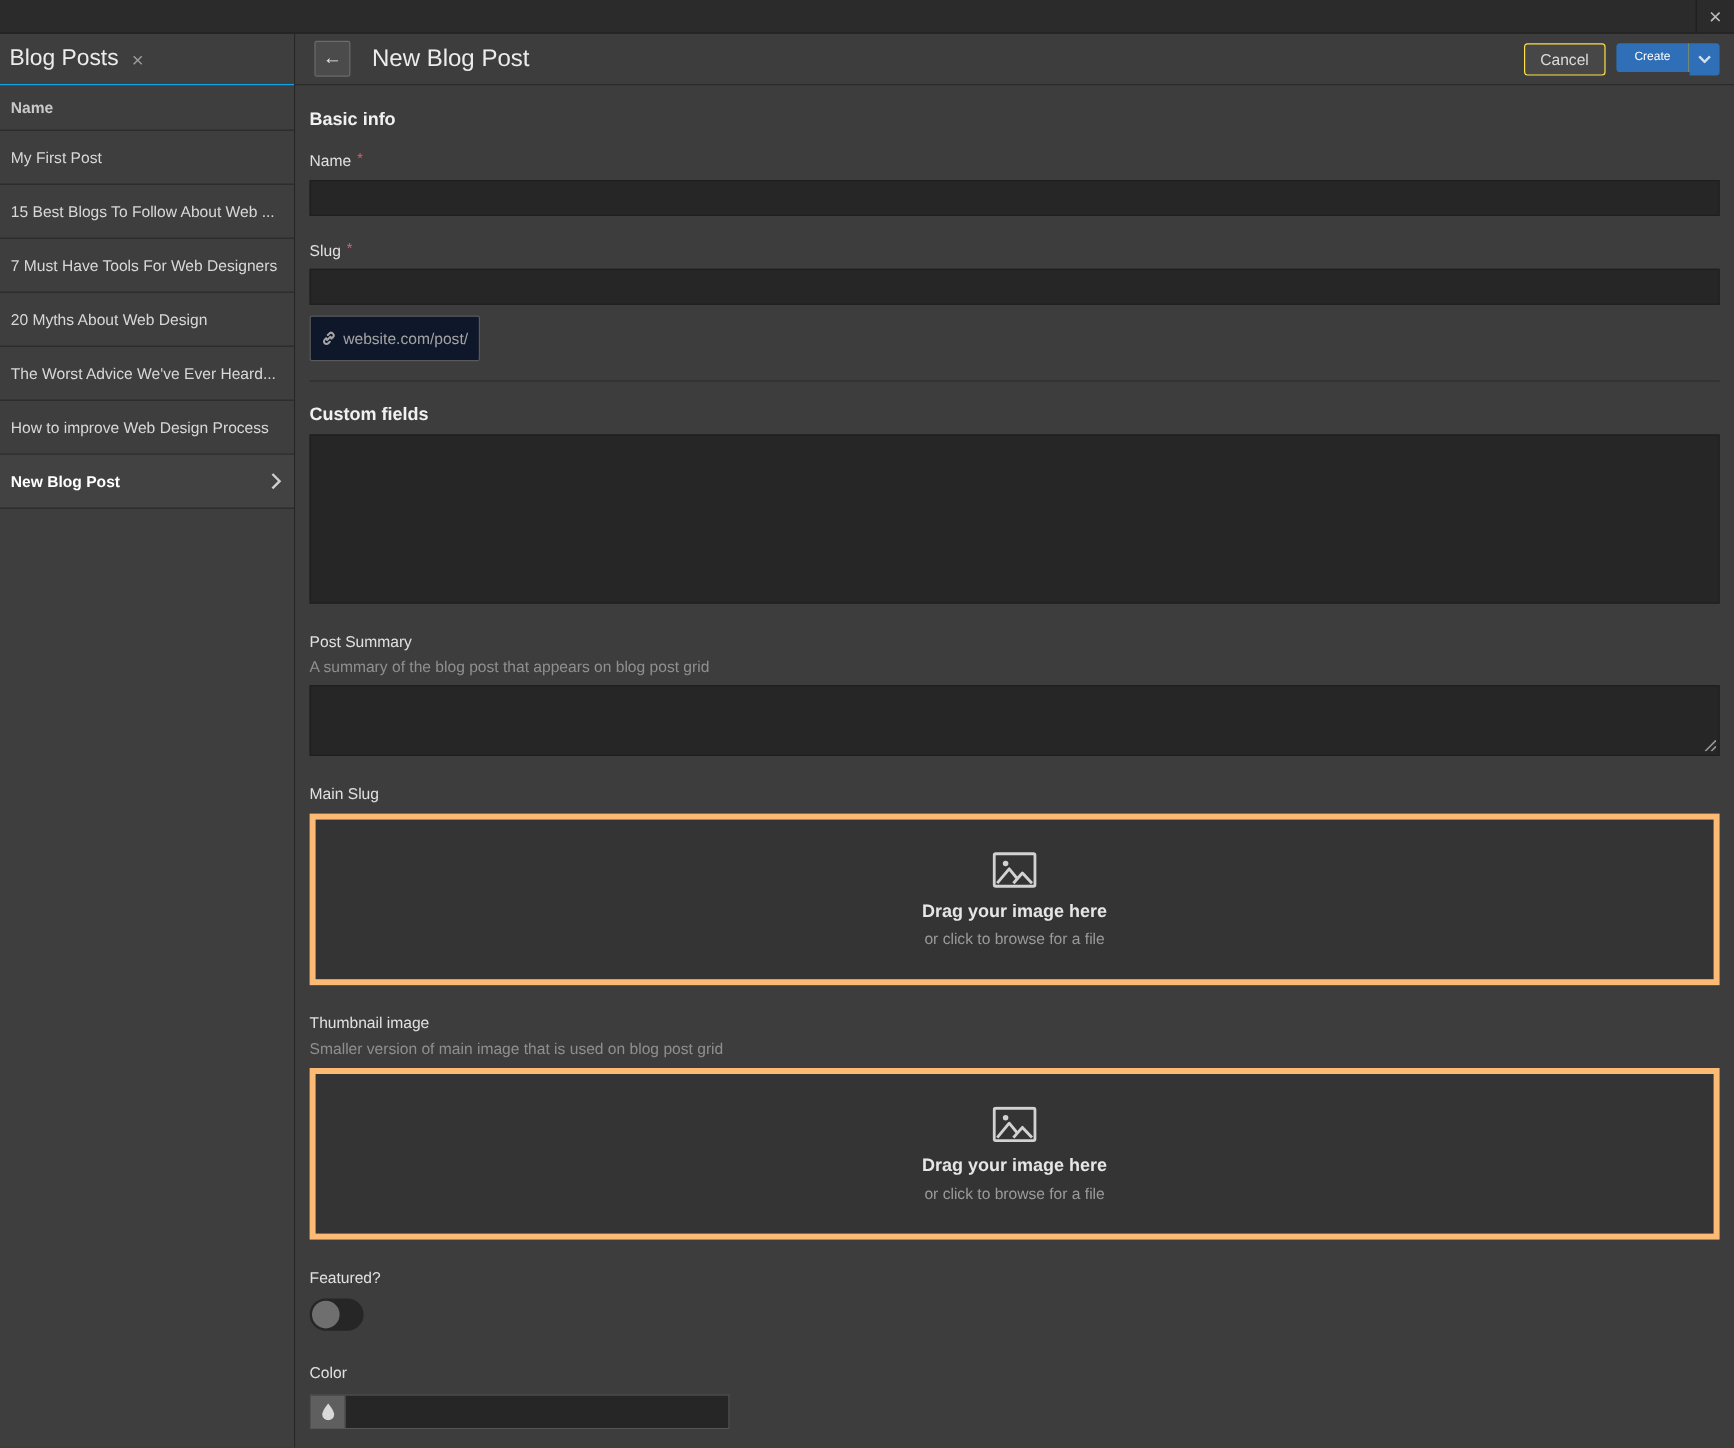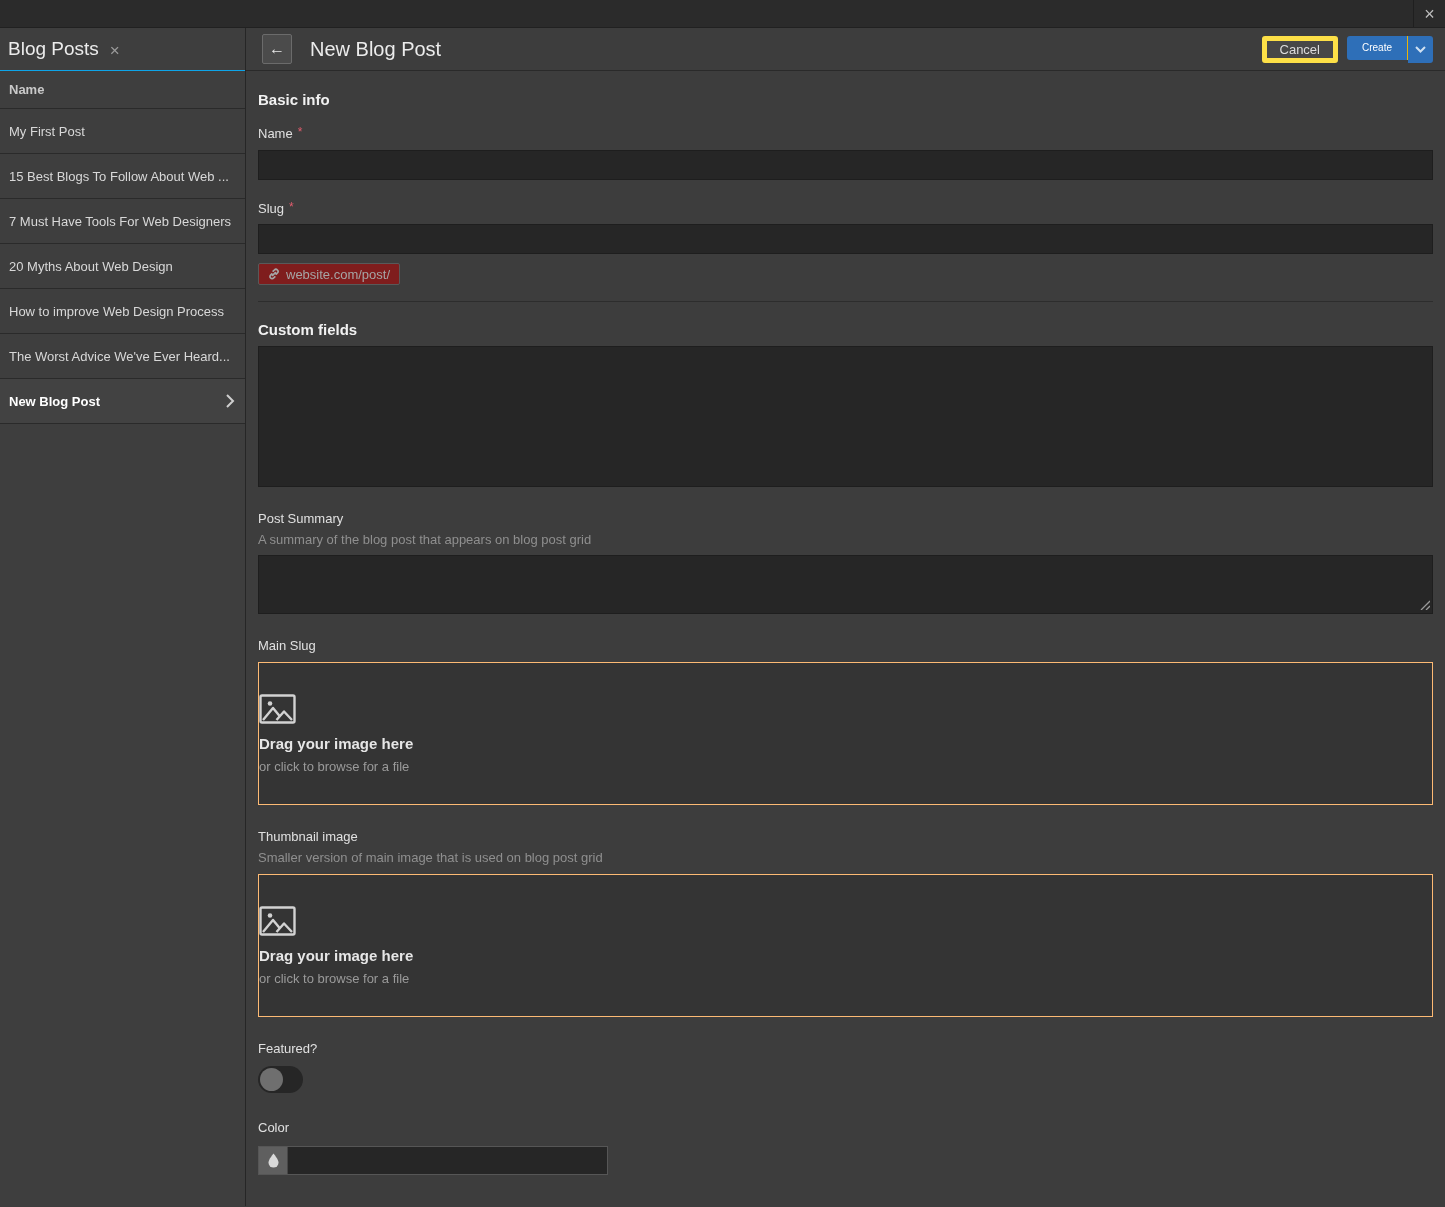--- a/index.html
+++ b/index.html
@@ -41,21 +41,21 @@
   
   .panel { flex:1; display:flex; flex-direction:column; background:#3d3d3d; }
   .panel-header { height:43px; min-height:43px; border-bottom:1px solid #2a2a2a; display:flex; align-items:center; padding:0 12px 0 16px; }
   .back-btn {
     width:30px; height:30px; background:#4b4b4b; border:1px solid #6b6b6b; border-radius:2px;
     color:#e8e8e8; font-size:16px; line-height:1; display:flex; align-items:center; justify-content:center;
   }
   .page-title { font-size:20px; font-weight:normal; color:#ececec; margin-left:18px; }
   .header-actions { margin-left:auto; display:flex; align-items:center; gap:9px; }
   .btn-cancel {
-    height:27px; padding:0 13px; background:#474747; border:5px solid #fde047;
+    height:27px; padding:0 13px; background:#474747; border:1px solid #fde047;
     border-radius:3px; color:#dcdcdc; font-size:13px;
   }
   .split-btn { display:flex; align-items:stretch; }
   .btn-create {
     height:24px; padding:0 15px; background:#2e6fb8; border:none;
     border-radius:3px 0 0 3px; color:#ffffff; font-size:10px; border-right:1px solid #eab308;
   }
   .btn-create-caret {
     width:25px; height:27px; background:#2e6fb8; border:none; border-radius:0 3px 3px 0;
     display:flex; align-items:center; justify-content:center;
@@ -67,40 +67,40 @@
   .content { padding:0 12px 40px 12px; overflow:hidden; }
   .section-heading { margin-top:20px; font-size:15px; font-weight:bold; color:#f1f1f1; }
   .field-label { font-size:13px; color:#e0e0e0; display:flex; align-items:flex-start; }
   .req { color:#e05c6d; margin-left:5px; font-size:12px; line-height:1.1; }
   .mt-lbl1 { margin-top:18px; }
   .text-input {
     display:block; width:100%; height:30px; background:#262626; border:1px solid #1e1e1e;
     color:#e5e5e5; padding:0 8px; font-size:13px; margin-top:9px;
   }
   .chip {
-    display:inline-flex; align-items:center; gap:6px; margin-top:9px; height:22px; padding:0 9px;
-    background:#7f1d1d; border:1px solid #595959; border-radius:2px; font-size:13px; color:#a5a5a5; cursor:default;
+    display:inline-flex; align-items:center; gap:6px; margin-top:9px; height:38px; padding:0 9px;
+    background:#0f172a; border:1px solid #595959; border-radius:2px; font-size:13px; color:#a5a5a5; cursor:default;
   }
   .link-icon { width:12px; height:12px; }
   .link-icon path { fill:none; stroke:#a5a5a5; stroke-width:1.7; stroke-linecap:round; }
   .divider { border-top:1px solid #2d2d2d; margin-top:16px; }
   .textarea {
     display:block; width:100%; background:#262626; border:1px solid #1e1e1e;
     color:#e5e5e5; padding:6px 8px; font-size:13px; margin-top:8px; resize:none;
   }
   .ta-body { height:141px; }
   .ta-summary { height:59px; }
   .ta-wrap { position:relative; }
   .resize-grip { position:absolute; right:3px; bottom:4px; width:12px; height:12px; pointer-events:none; }
   .resize-grip line { stroke:#9a9a9a; stroke-width:1.3; }
   .helper { font-size:13px; color:#8f8f8f; margin-top:6px; }
 
   .dropzone {
-    margin-top:9px; height:143px; background:#343434; border:1px solid #fdba74;
-    display:flex; flex-direction:column; align-items:flex-start; justify-content:center; cursor:pointer;
+    margin-top:9px; height:143px; background:#343434; border:5px solid #fdba74;
+    display:flex; flex-direction:column; align-items:center; justify-content:center; cursor:pointer;
   }
   .img-icon { width:37px; height:30px; }
   .img-icon .frame { fill:none; stroke:#d2d2d2; stroke-width:2.4; }
   .img-icon .sun { fill:#d2d2d2; }
   .img-icon .mtn { fill:none; stroke:#d2d2d2; stroke-width:2.4; stroke-linejoin:round; }
   .drop-title { font-size:15px; font-weight:bold; color:#e6e6e6; margin-top:11px; }
   .drop-sub { font-size:13px; color:#9a9a9a; margin-top:7px; }
 
   .toggle { margin-top:10px; width:45px; height:27px; background:#262626; border-radius:14px; position:relative; cursor:pointer; }
   .toggle-knob { position:absolute; left:2px; top:2px; width:23px; height:23px; border-radius:50%; background:#6f6f6f; }
@@ -138,24 +138,24 @@
         <div class="list-item">
           <span>15 Best Blogs To Follow About Web ...</span>
         </div>
         <div class="list-item">
           <span>7 Must Have Tools For Web Designers</span>
         </div>
         <div class="list-item">
           <span>20 Myths About Web Design</span>
         </div>
         <div class="list-item">
+          <span>The Worst Advice We've Ever Heard...</span>
+        </div>
+        <div class="list-item">
           <span>How to improve Web Design Process</span>
-        </div>
-        <div class="list-item">
-          <span>The Worst Advice We've Ever Heard...</span>
         </div>
         <div class="list-item selected">
           <span>New Blog Post</span>
           <svg class="chev-right" viewBox="0 0 10 14">
               <polyline points="2,1 8,7 2,13"></polyline>
             </svg>
         </div>
       </div>
     </aside>
 

